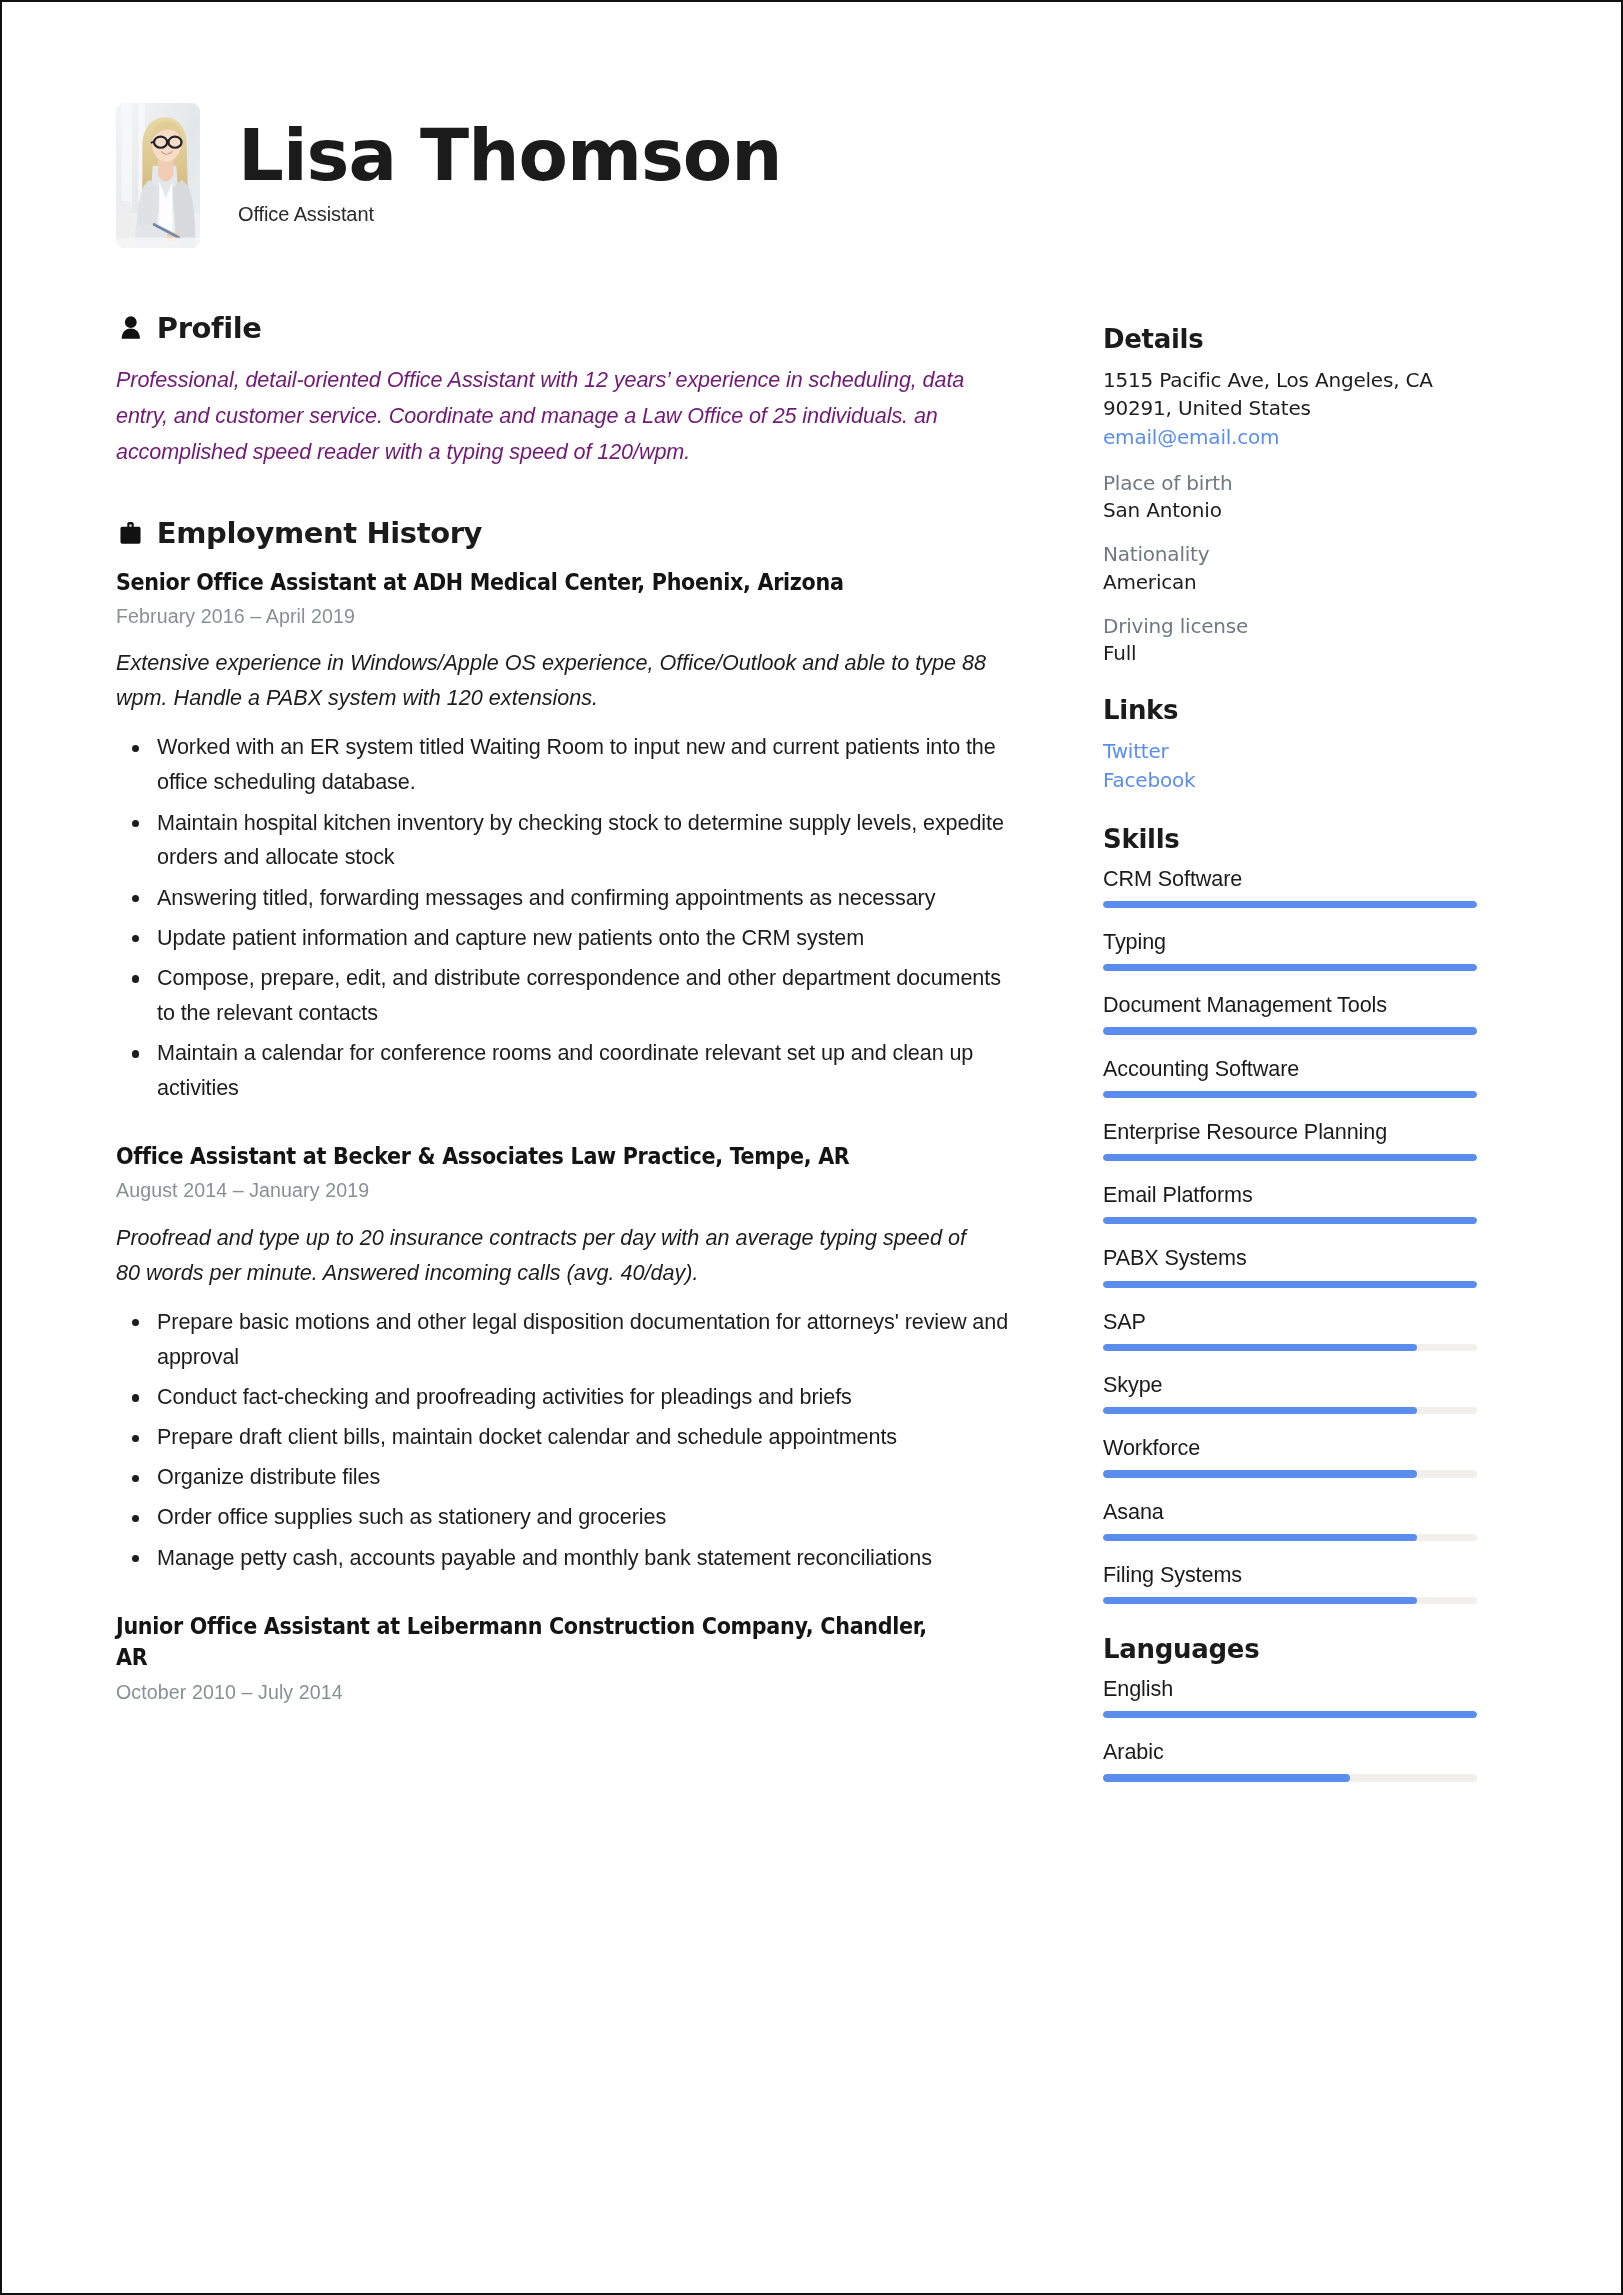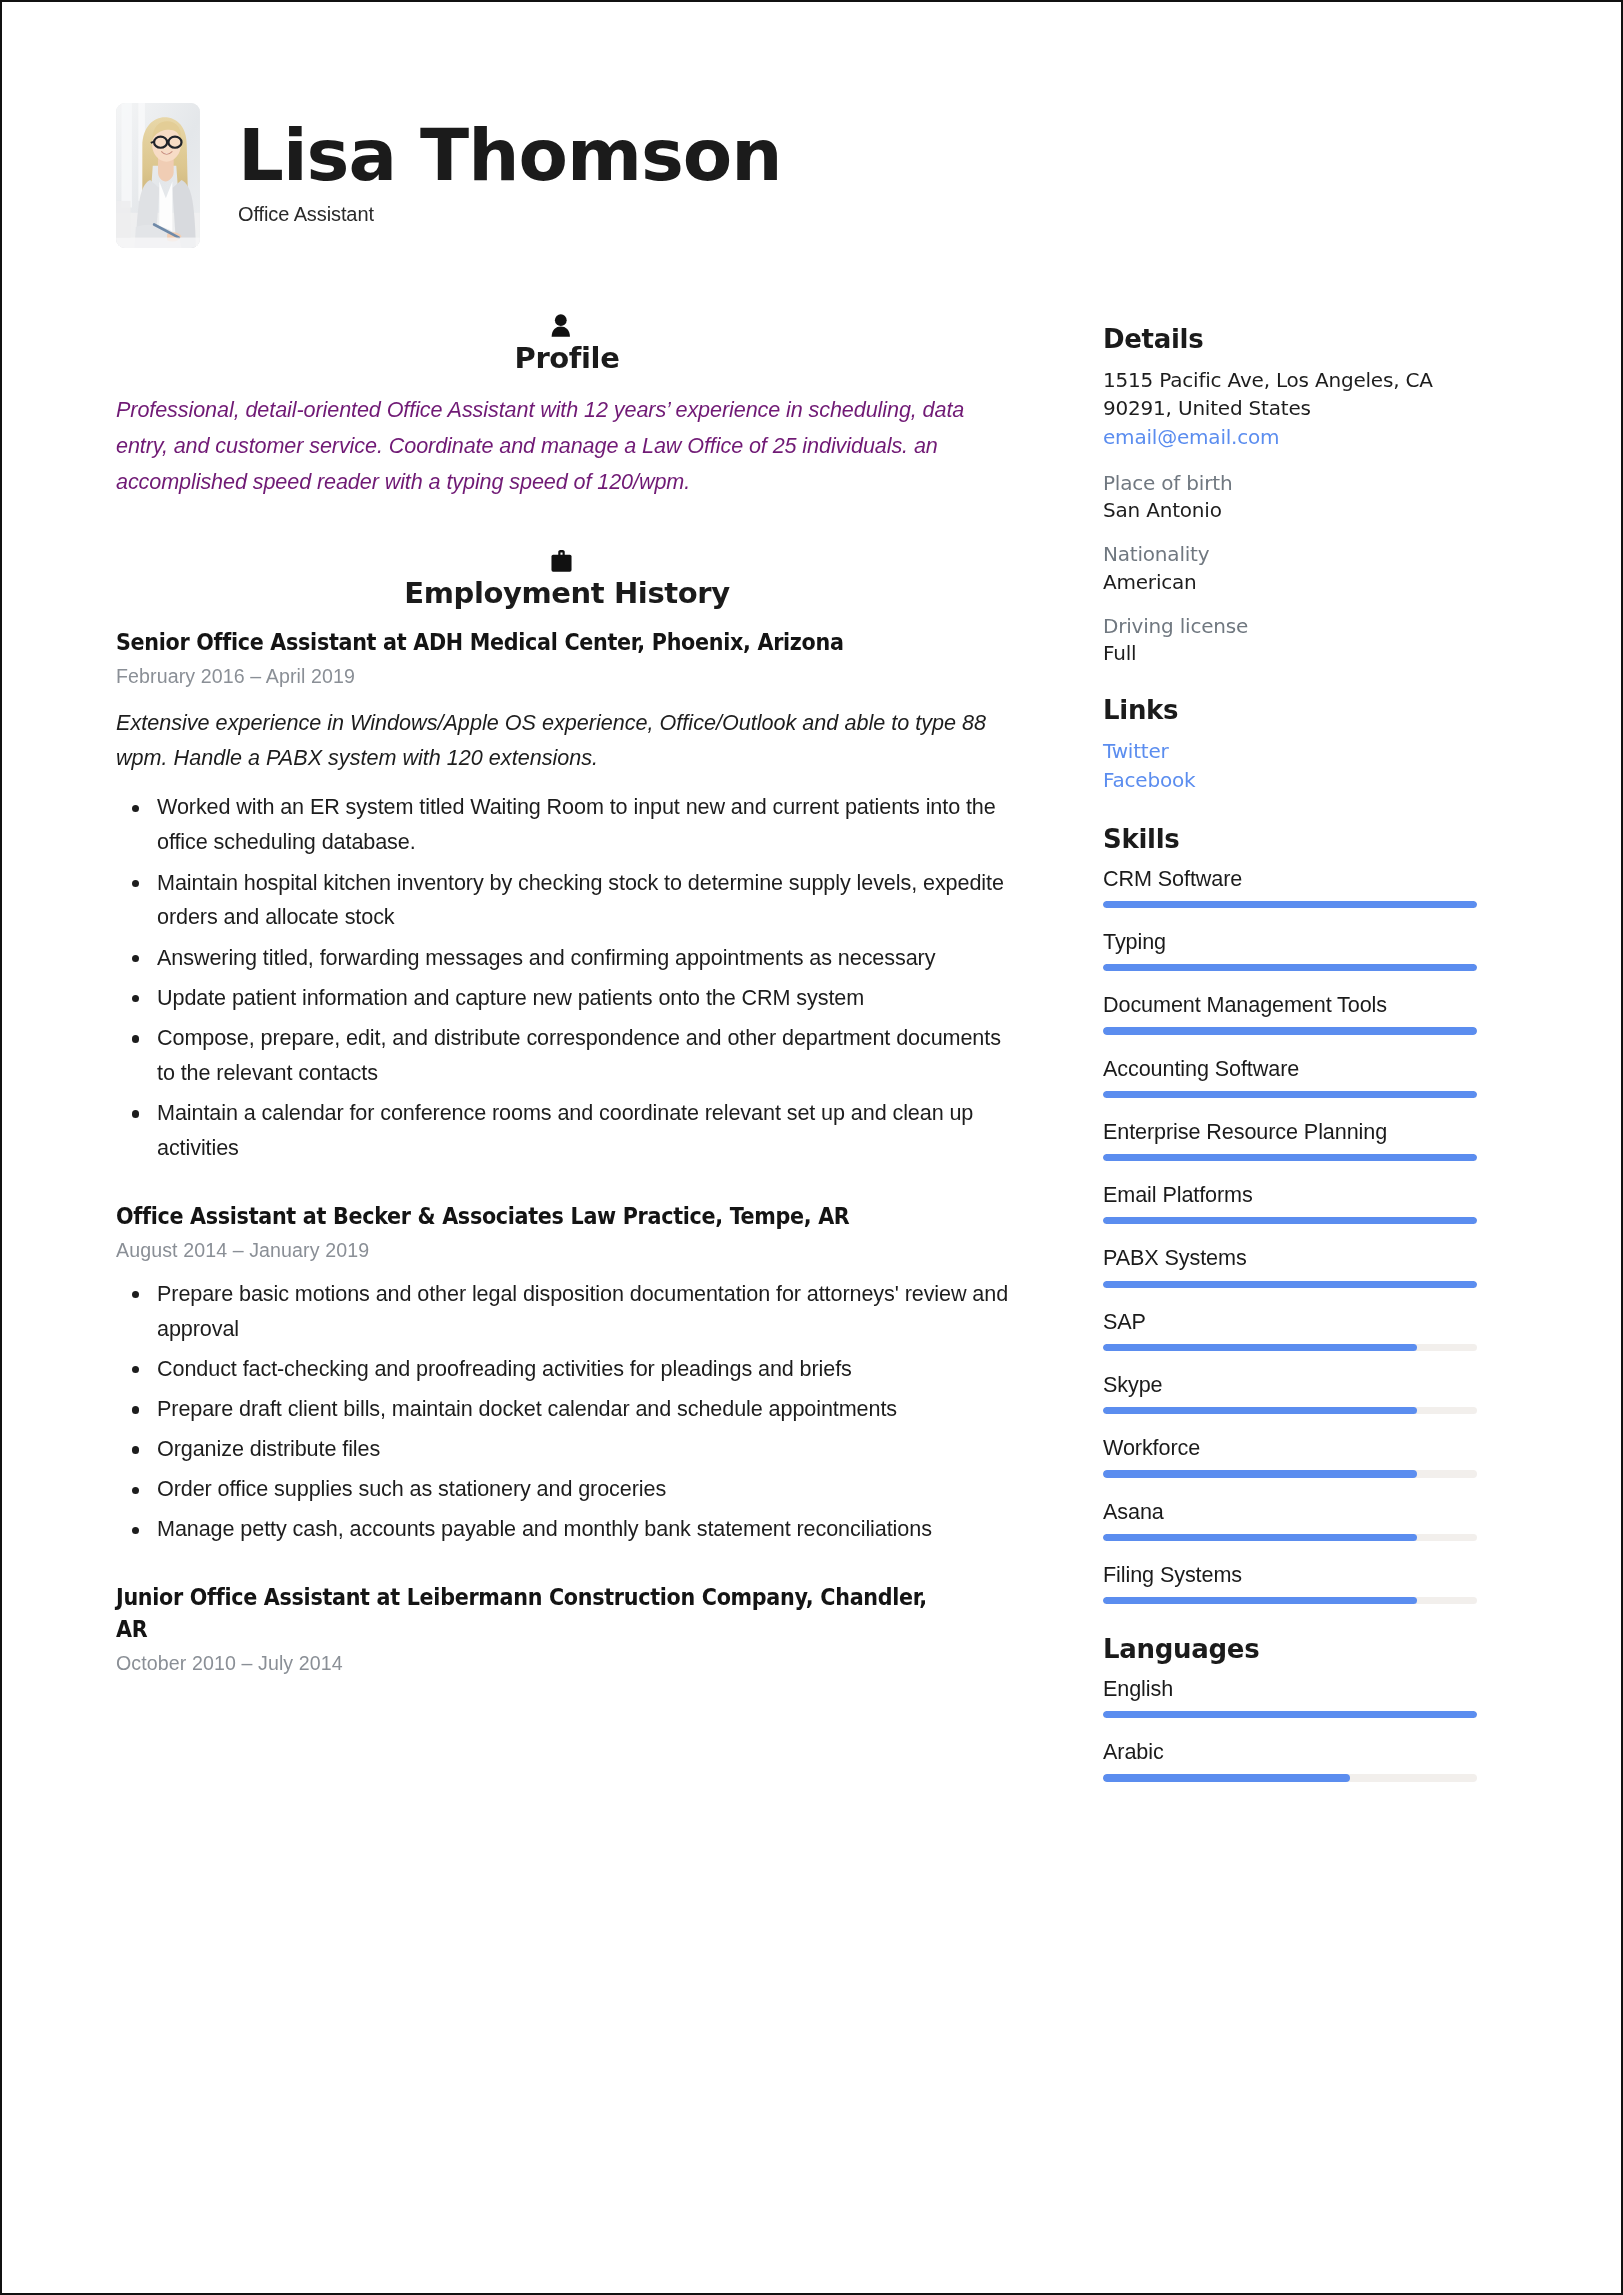--- a/index.html
+++ b/index.html
@@ -55,21 +55,20 @@
   }
 
   
   .leftcol { width:902px; flex:0 0 auto; }
   .rightcol { width:382px; flex:0 0 auto; margin-left:85px; padding-top:221px; }
 
   
   .sec-head {
     display:flex; align-items:center;
     margin-bottom:17px;
-    flex-direction:column;
   }
   .sec-icon {
     width:29px; height:30px;
     flex:0 0 auto;
     display:flex; align-items:center; justify-content:center;
     margin-right:11.8px;
   }
   .sec-icon svg { display:block; }
   .sec-title {
     font-family:"DejaVu Sans", sans-serif;
@@ -302,20 +301,21 @@
             <li>Answering titled, forwarding messages and confirming appointments as necessary</li>
             <li>Update patient information and capture new patients onto the CRM system</li>
             <li>Compose, prepare, edit, and distribute correspondence and other department documents to the relevant contacts</li>
             <li>Maintain a calendar for conference rooms and coordinate relevant set up and clean up activities</li>
           </ul>
         </div>
 
         <div class="job">
           <div class="job-title">Office Assistant at Becker &amp; Associates Law Practice, Tempe, AR</div>
           <div class="job-dates">August 2014  –  January 2019</div>
+          <div class="job-desc">Proofread and type up to 20 insurance contracts per day with an average typing speed of 80 words per minute. Answered incoming calls (avg. 40/day).</div>
           <ul class="bullets">
             <li>Prepare basic motions and other legal disposition documentation for attorneys' review and approval</li>
             <li>Conduct fact-checking and proofreading activities for pleadings and briefs</li>
             <li>Prepare draft client bills, maintain docket calendar and schedule appointments</li>
             <li>Organize distribute files</li>
             <li>Order office supplies such as stationery and groceries</li>
             <li>Manage petty cash, accounts payable and monthly bank statement reconciliations</li>
           </ul>
         </div>
 

